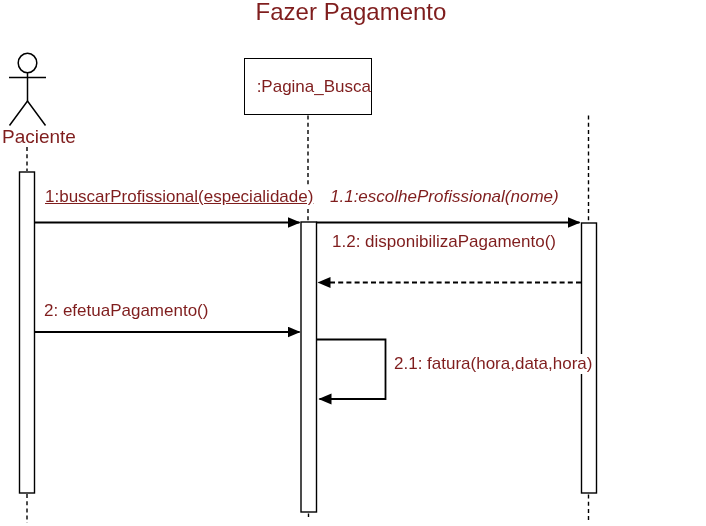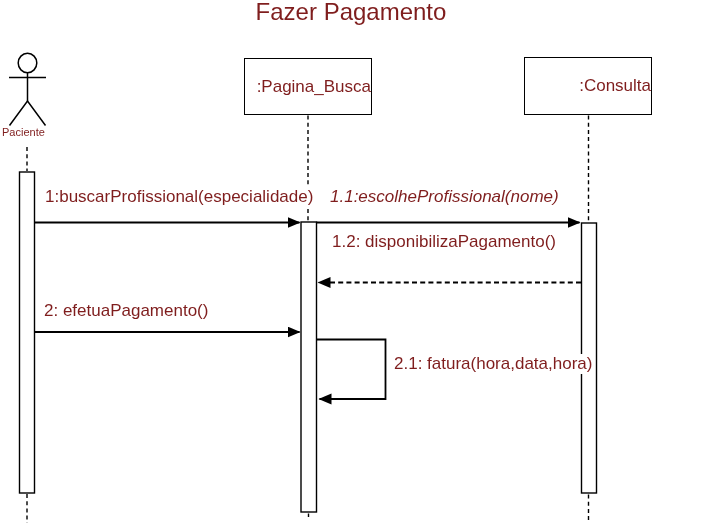--- a/index.html
+++ b/index.html
@@ -32,24 +32,24 @@
   .msg-label{
     position:absolute;
     font-size:17px;
     white-space:nowrap;
     background:#ffffff;
     line-height:1.2;
   }
   .actor-label{
     position:absolute;
     left:2px;top:126px;
-    font-size:11px;
+    font-size:19px;
     white-space:nowrap;
   }
-  .lbl-m1{left:45px;top:187px;}
+  .lbl-m1{left:45px;top:187px;text-decoration:underline;}
   .lbl-m11{left:330px;top:187px;font-style:italic;}
   .lbl-m12{left:332px;top:232px;}
   .lbl-m2{left:44px;top:301px;}
   .lbl-m21{left:394px;top:354px;}
 </style>
 </head>
 <body>
 
 <div class="canvas">
 
@@ -88,23 +88,20 @@
     </g>
   </svg>
 
   <div class="title">Fazer Pagamento</div>
 
   <div class="actor-label">Paciente</div>
 
   <div class="obj-box box-pagina">
     <span>:Pagina_Busca</span>
   </div>
-  <div class="obj-box box-consulta">
-    <span>:Consulta</span>
-  </div>
 
   <div class="msg-label lbl-m1">1:buscarProfissional(especialidade)</div>
   <div class="msg-label lbl-m11">1.1:escolheProfissional(nome)</div>
   <div class="msg-label lbl-m12">1.2: disponibilizaPagamento()</div>
   <div class="msg-label lbl-m2">2: efetuaPagamento()</div>
   <div class="msg-label lbl-m21">2.1: fatura(hora,data,hora)</div>
 
 </div>
 
 </body></html>

